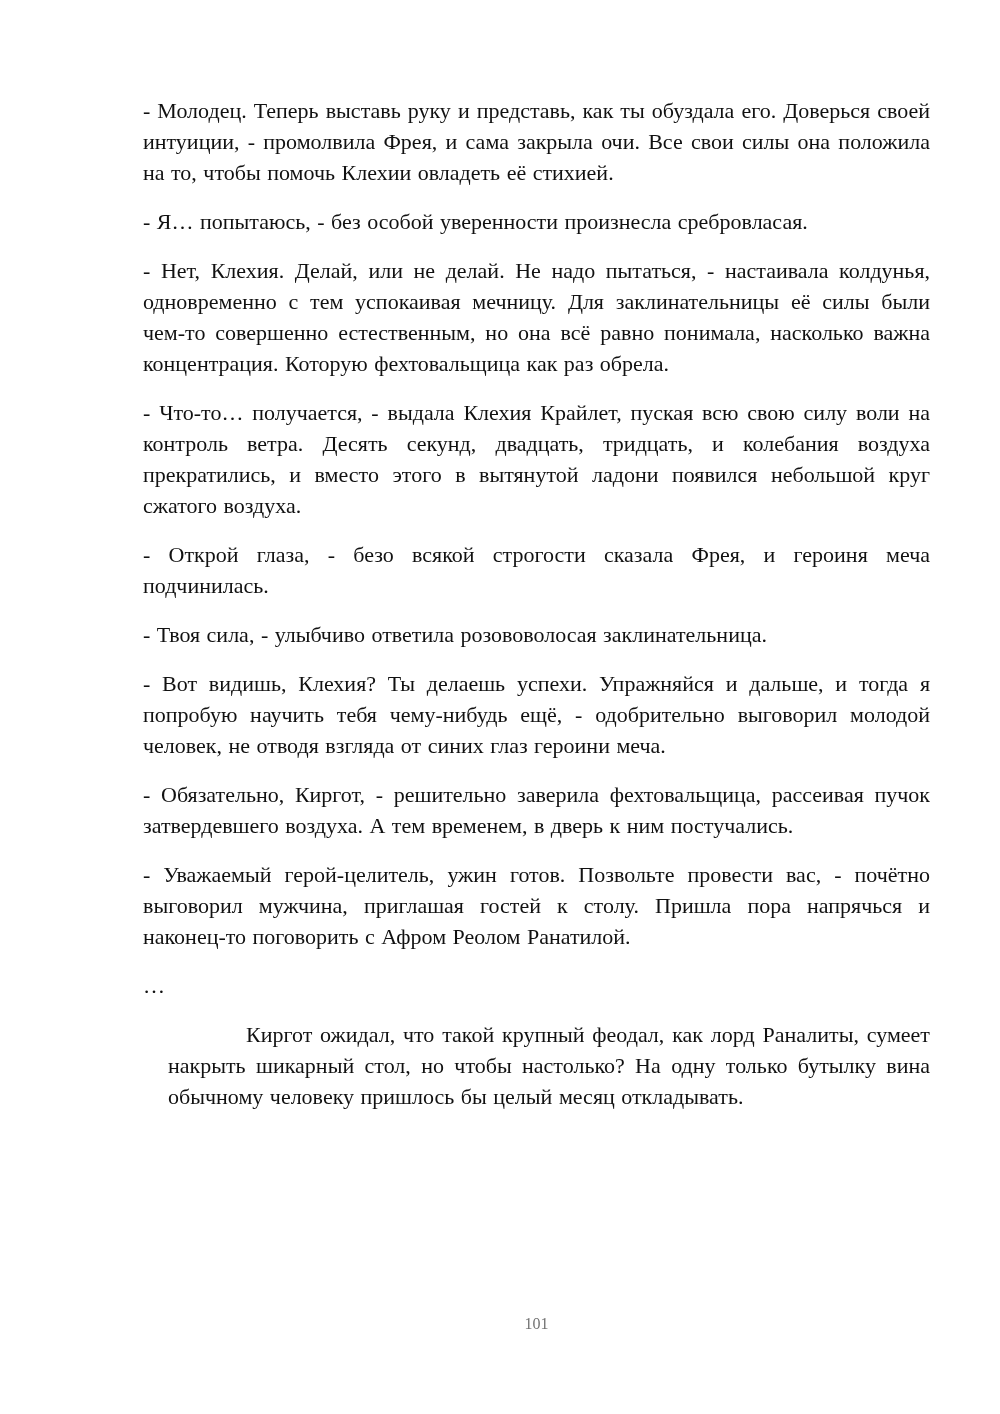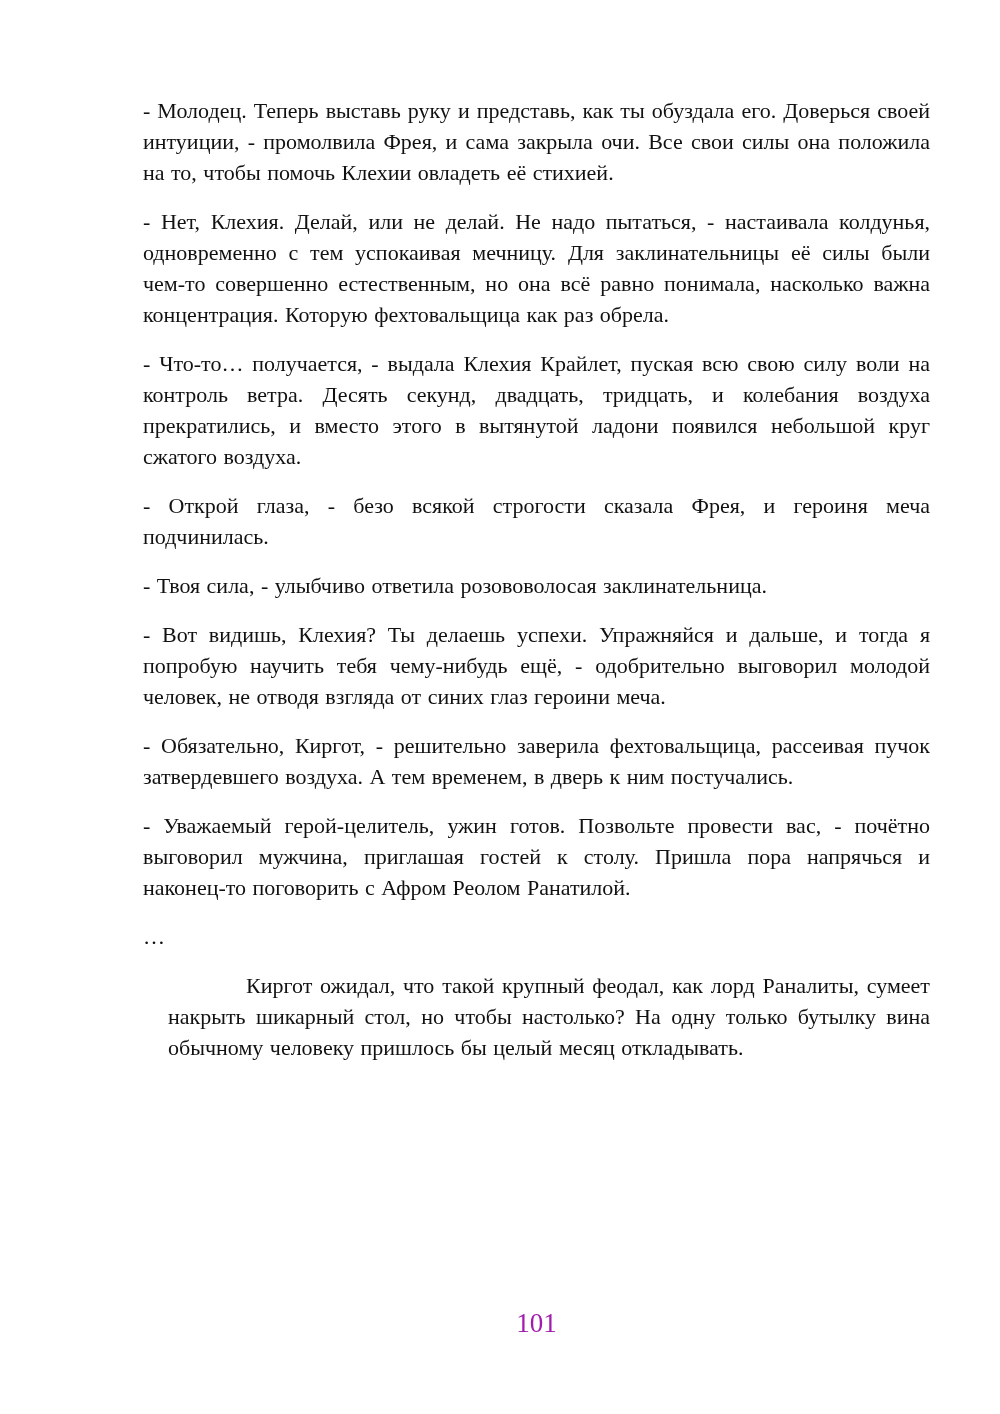--- a/index.html
+++ b/index.html
@@ -40,31 +40,32 @@
   .text-block p.indent {
     text-indent: 78px;
     margin-left: 25px;
   }
   .page-footer {
     position: absolute;
     top: 1308px;
     left: 143px;
     width: 787px;
     text-align: center;
-    font-size: 27px;
+    font-size: 16px;
     line-height: 31px;
-    color: #a21caf;
+    color: #737373;
   }
 </style>
 </head>
 <body>
 
 <div class="page">
   <main class="text-block" id="paragraphs">
       <p>- Молодец. Теперь выставь руку и представь, как ты обуздала его. Доверься своей интуиции, - промолвила Фрея, и сама закрыла очи. Все свои силы она положила на то, чтобы помочь Клехии овладеть её стихией.</p>
+      <p>- Я… попытаюсь, - без особой уверенности произнесла сребровласая.</p>
       <p>- Нет, Клехия. Делай, или не делай. Не надо пытаться, - настаивала колдунья, одновременно с тем успокаивая мечницу. Для заклинательницы её силы были чем-то совершенно естественным, но она всё равно понимала, насколько важна концентрация. Которую фехтовальщица как раз обрела.</p>
       <p>- Что-то… получается, - выдала Клехия Крайлет, пуская всю свою силу воли на контроль ветра. Десять секунд, двадцать, тридцать, и колебания воздуха прекратились, и вместо этого в вытянутой ладони появился небольшой круг сжатого воздуха.</p>
       <p>- Открой глаза, - безо всякой строгости сказала Фрея, и героиня меча подчинилась.</p>
       <p>- Твоя сила, - улыбчиво ответила розововолосая заклинательница.</p>
       <p>- Вот видишь, Клехия? Ты делаешь успехи. Упражняйся и дальше, и тогда я попробую научить тебя чему-нибудь ещё, - одобрительно выговорил молодой человек, не отводя взгляда от синих глаз героини меча.</p>
       <p>- Обязательно, Киргот, - решительно заверила фехтовальщица, рассеивая пучок затвердевшего воздуха. А тем временем, в дверь к ним постучались.</p>
       <p>- Уважаемый герой-целитель, ужин готов. Позвольте провести вас, - почётно выговорил мужчина, приглашая гостей к столу. Пришла пора напрячься и наконец-то поговорить с Афром Реолом Ранатилой.</p>
       <p>…</p>
       <p class="indent">Киргот ожидал, что такой крупный феодал, как лорд Раналиты, сумеет накрыть шикарный стол, но чтобы настолько? На одну только бутылку вина обычному человеку пришлось бы целый месяц откладывать.</p>
     </main>

